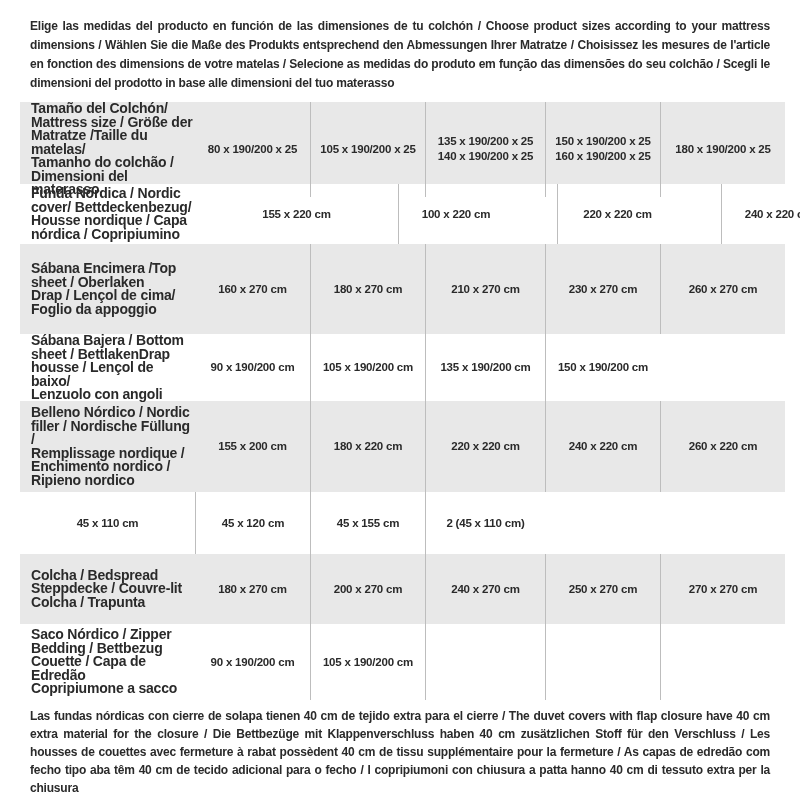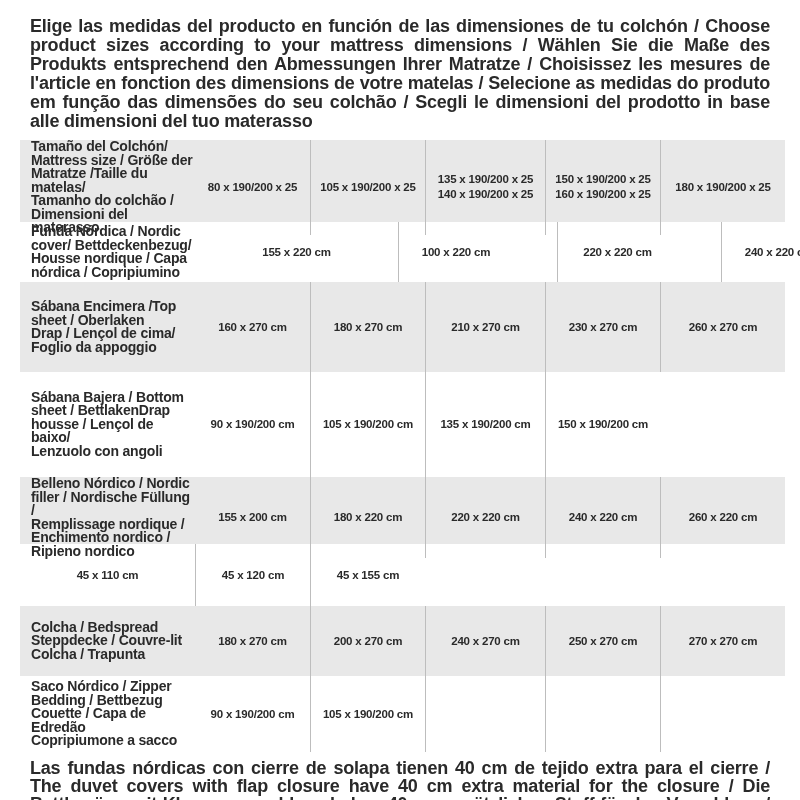--- a/index.html
+++ b/index.html
@@ -12,21 +12,21 @@
     font-family: "Liberation Sans", sans-serif;
   }
   .page {
     width: 800px;
     height: 800px;
     position: relative;
     color: #262626;
   }
   .para {
     font-weight: 700;
-    font-size: 18px;
+    font-size: 12px;
     line-height: 19px;
     letter-spacing: -0.2px;
     text-align: justify;
     color: #2a2a2a;
   }
   .intro {
     margin: 17px 30px 0 30px;
   }
   .footnote {
     margin: 7px 30px 0 30px;
@@ -37,22 +37,22 @@
     width: 765px;
   }
   .row {
     display: grid;
     grid-template-columns: 175px 115px 115px 120px 115px 125px;
   }
   .row.band { background: #e8e8e8; }
   .r1 { height: 82px; }
   .r2 { height: 60px; gap: 44px; }
   .r3 { height: 90px; }
-  .r4 { height: 105px; }
-  .r5 { height: 67px; }
+  .r4 { height: 67px; }
+  .r5 { height: 91px; }
   .r6 { height: 62px; }
   .r7 { height: 70px; }
   .r8 { height: 76px; }
   .cell {
     display: flex;
     align-items: center;
     white-space: pre-line;
     font-weight: 700;
     color: #2a2a2a;
   }
@@ -143,20 +143,21 @@
       <div class="cell val sep">180 x 220 cm</div>
       <div class="cell val sep">220 x 220 cm</div>
       <div class="cell val sep">240 x 220 cm</div>
       <div class="cell val sep">260 x 220 cm</div>
     </div>
 
     <div class="row r6">
       <div class="cell val">45 x 110 cm</div>
       <div class="cell val sep">45 x 120 cm</div>
       <div class="cell val sep">45 x 155 cm</div>
+      <div class="cell val sep">2 (45 x 110 cm)</div>
     </div>
 
     <div class="row band r7">
       <div class="cell lab">Colcha / Bedspread
 Steppdecke / Couvre-lit
 Colcha / Trapunta</div>
       <div class="cell val">180 x 270 cm</div>
       <div class="cell val sep">200 x 270 cm</div>
       <div class="cell val sep">240 x 270 cm</div>
       <div class="cell val sep">250 x 270 cm</div>

